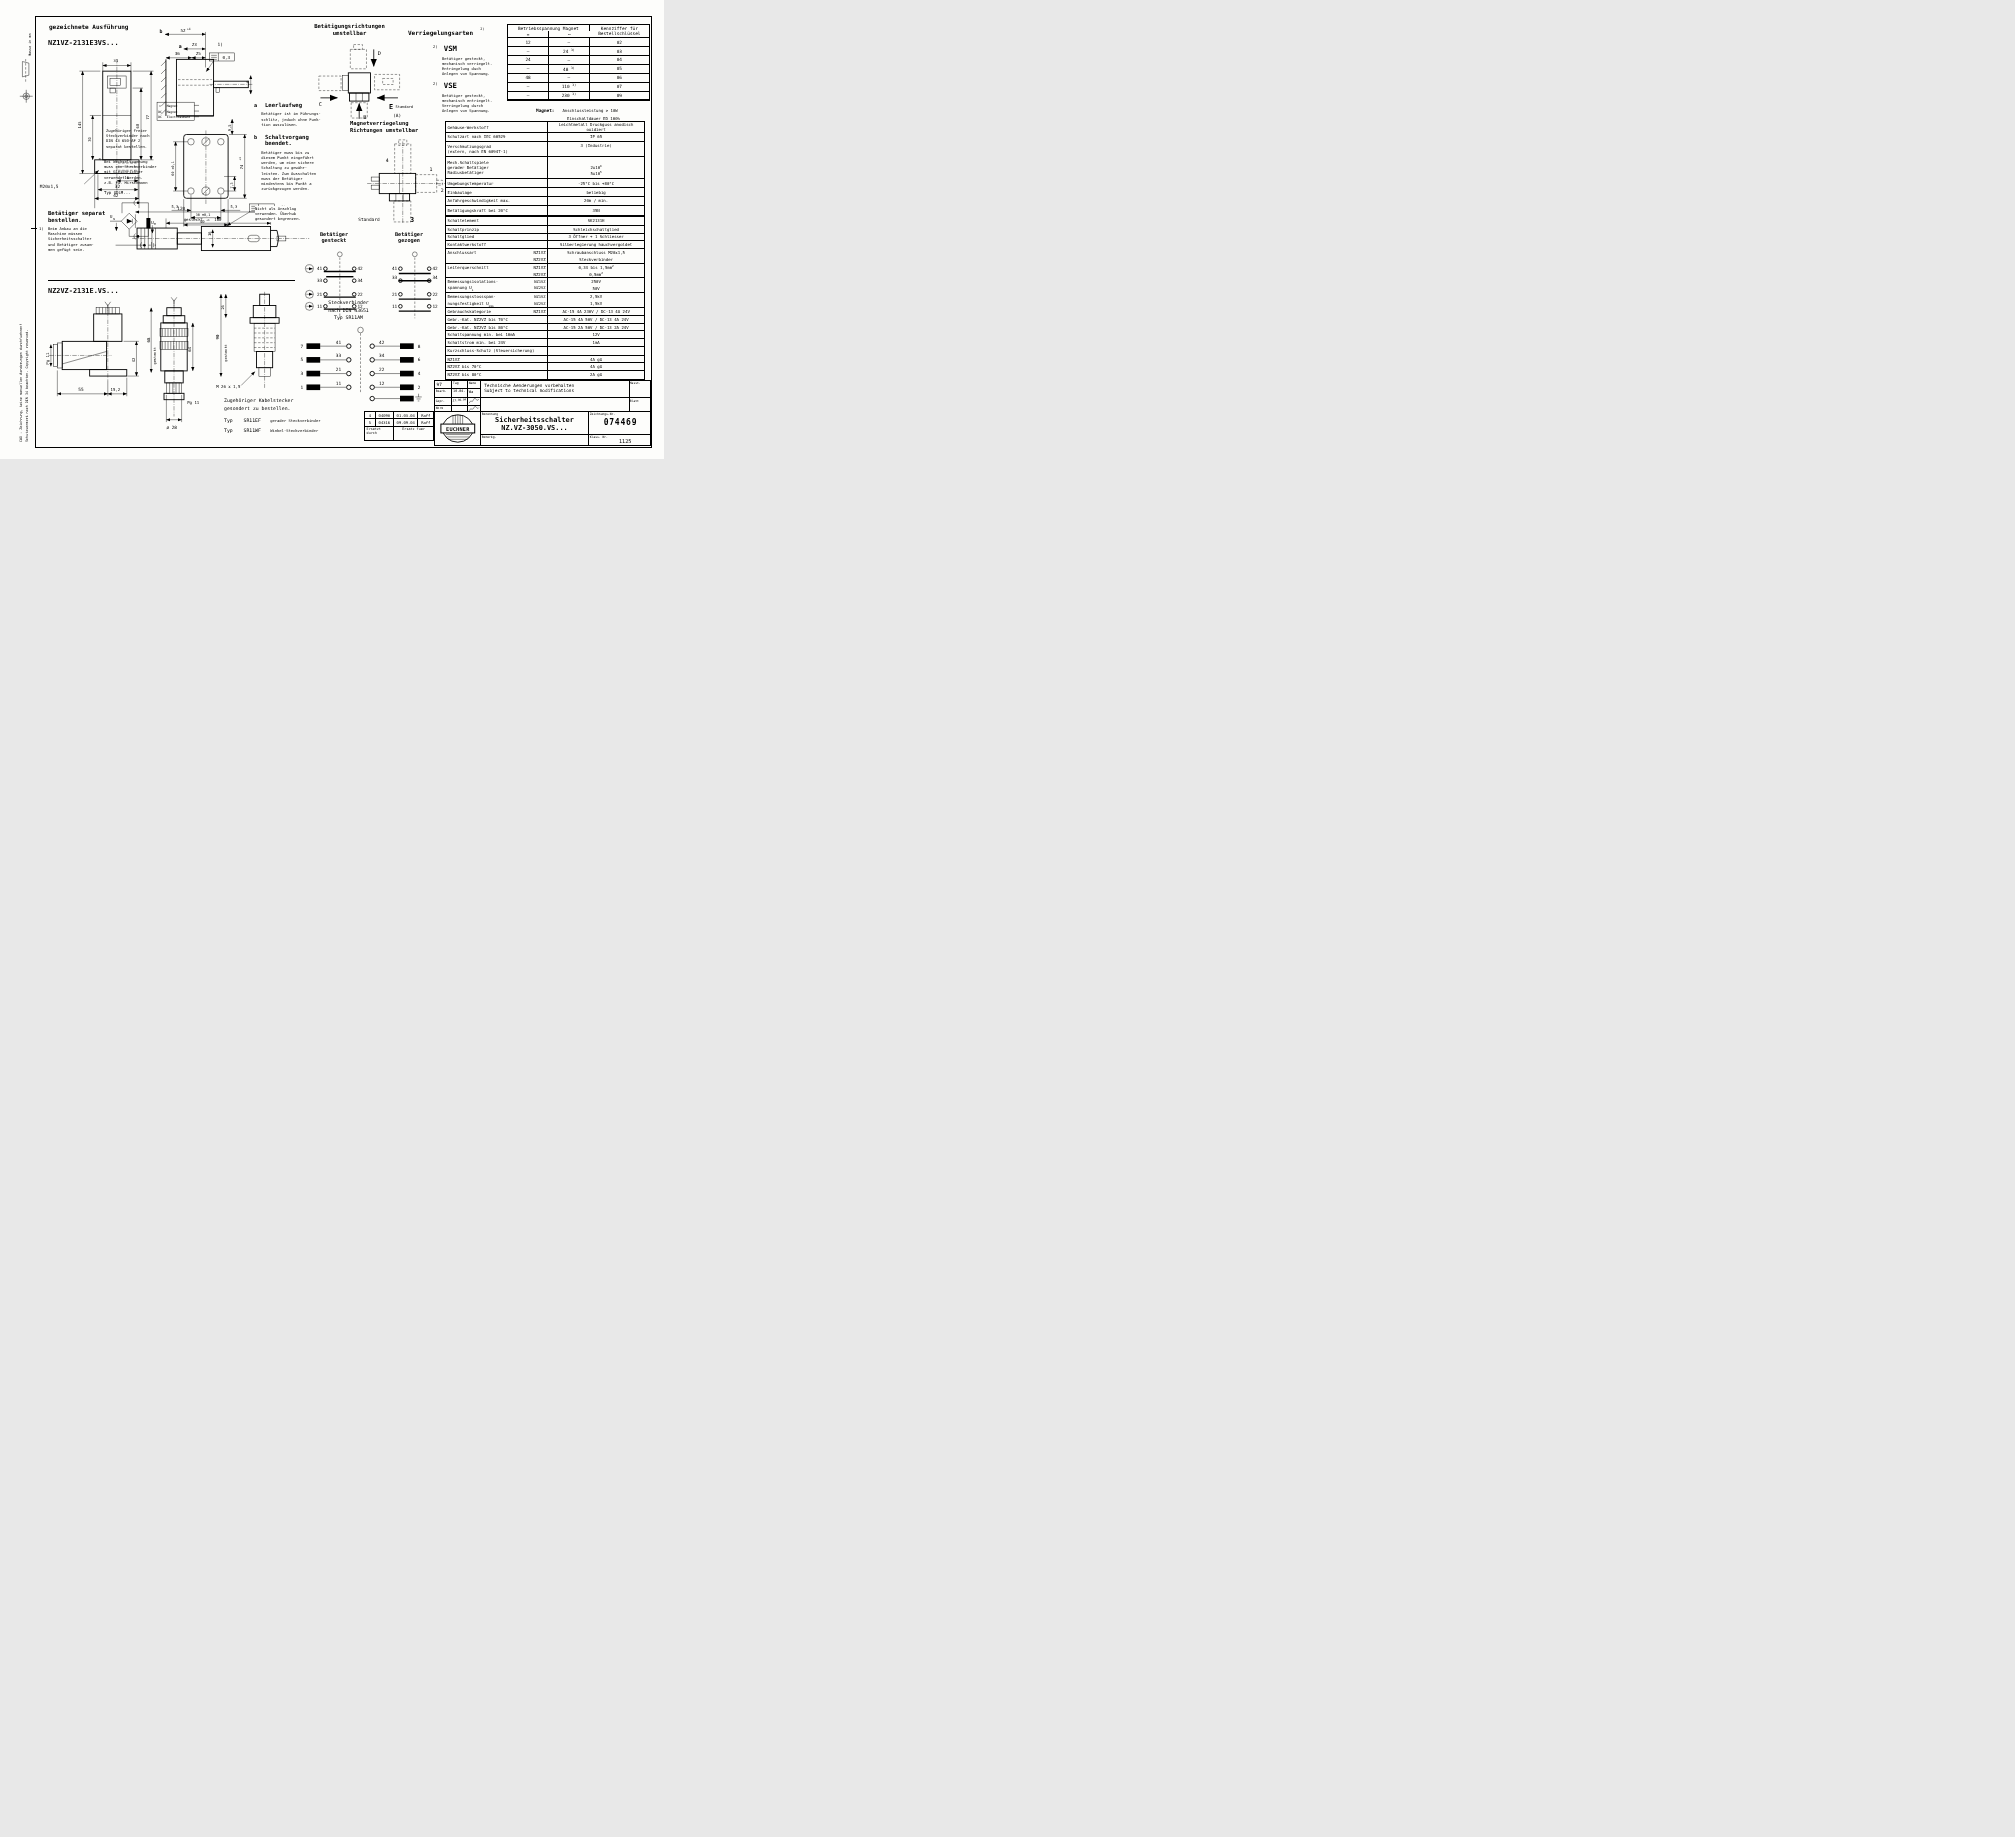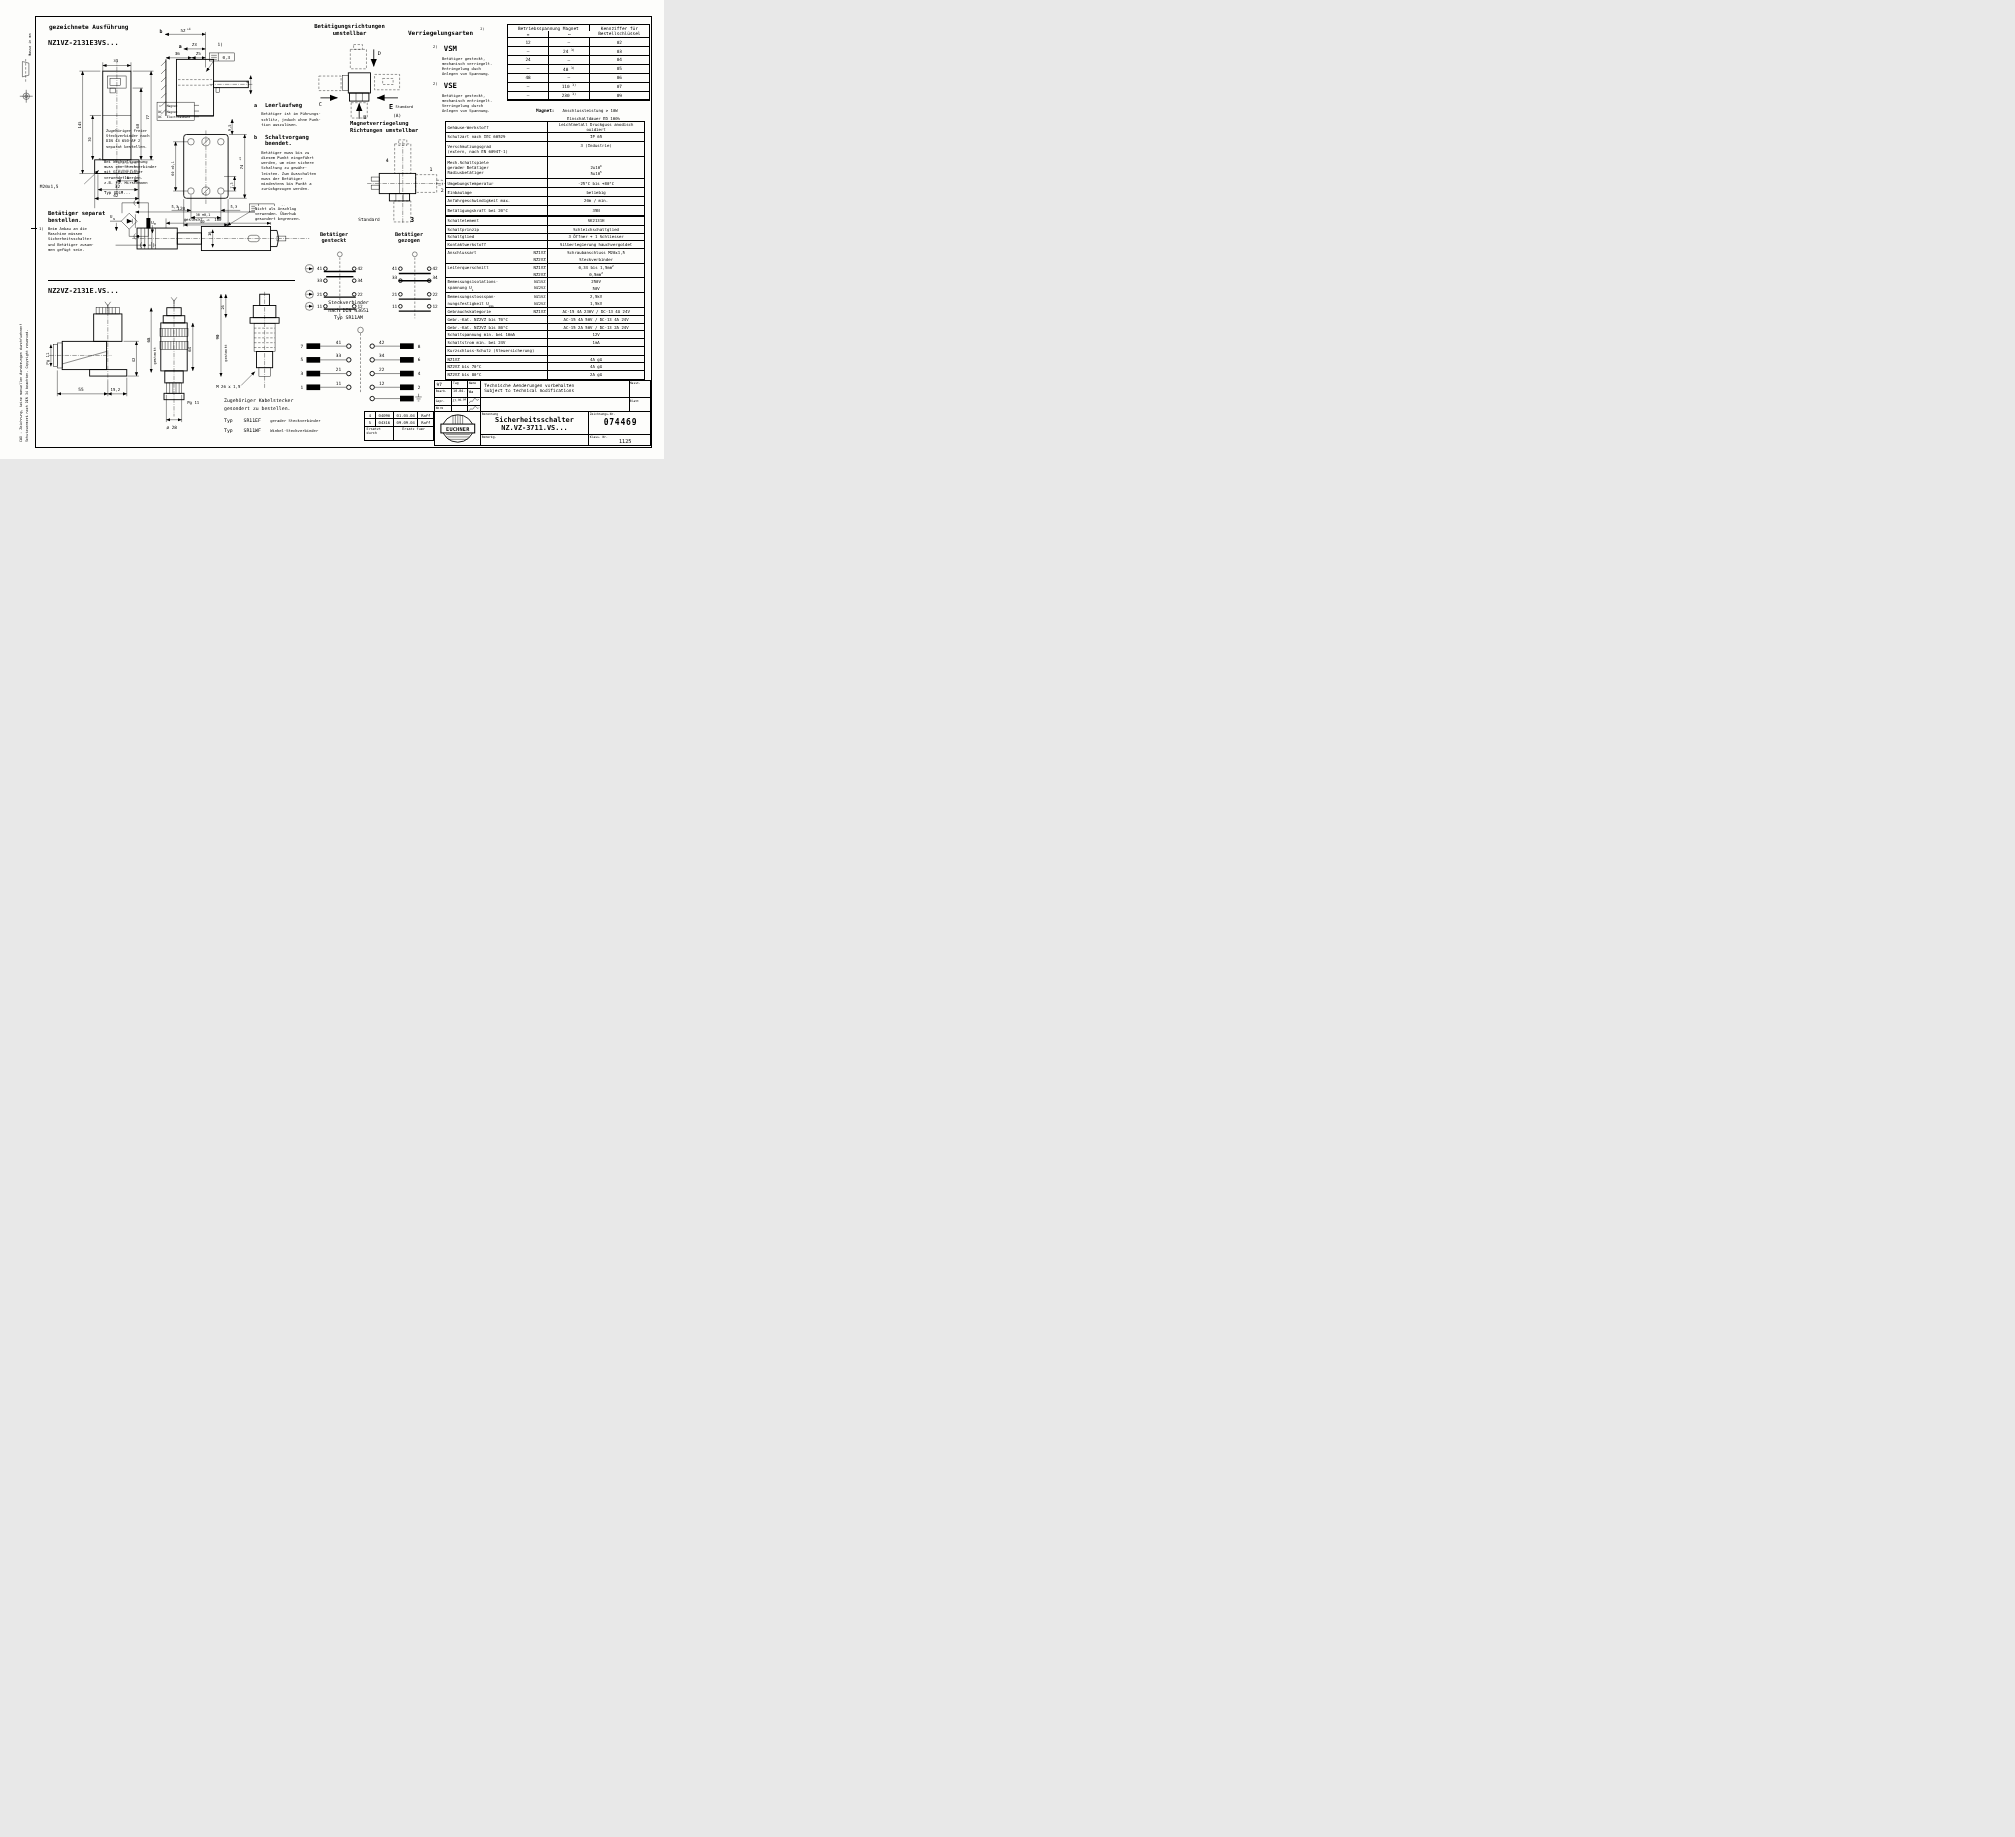--- a/index.html
+++ b/index.html
@@ -938,21 +938,21 @@
           <line class="s" x1="32" y1="68" x2="80" y2="68"></line>
         <rect x="14" y="30" width="84" height="22" fill="#fdfdfb" stroke="#000" stroke-width="2.5"></rect>
         <text x="56" y="46" text-anchor="middle" style="font-size:13px;font-weight:bold;letter-spacing:0.5px;">EUCHNER</text>
       </svg>
     </div>
 
     <div class="cell" style="left:46px;top:31px;width:108px;height:23px;">
       <span class="tag">Benennung</span>
       <div class="b ctr" style="font-size:6.9px;line-height:8px;margin-top:-0.8px;">
         <div>Sicherheitsschalter</div>
-        <div>NZ.VZ-3711.VS...</div>
+        <div>NZ.VZ-3050.VS...</div>
       </div>
     </div>
     <div class="cell" style="left:154px;top:31px;width:63px;height:23px;border-right:none;">
       <span class="tag">Zeichnungs-Nr.</span>
       <div class="b ctr" style="font-size:8px;letter-spacing:0.8px;margin-top:1.6px;">074469</div>
     </div>
     <div class="cell" style="left:46px;top:54px;width:108px;height:11.3px;border-bottom:none;">
       <span class="tag">Bemerkg.</span>
     </div>
     <div class="cell" style="left:154px;top:54px;width:63px;height:11.3px;border-right:none;border-bottom:none;">

